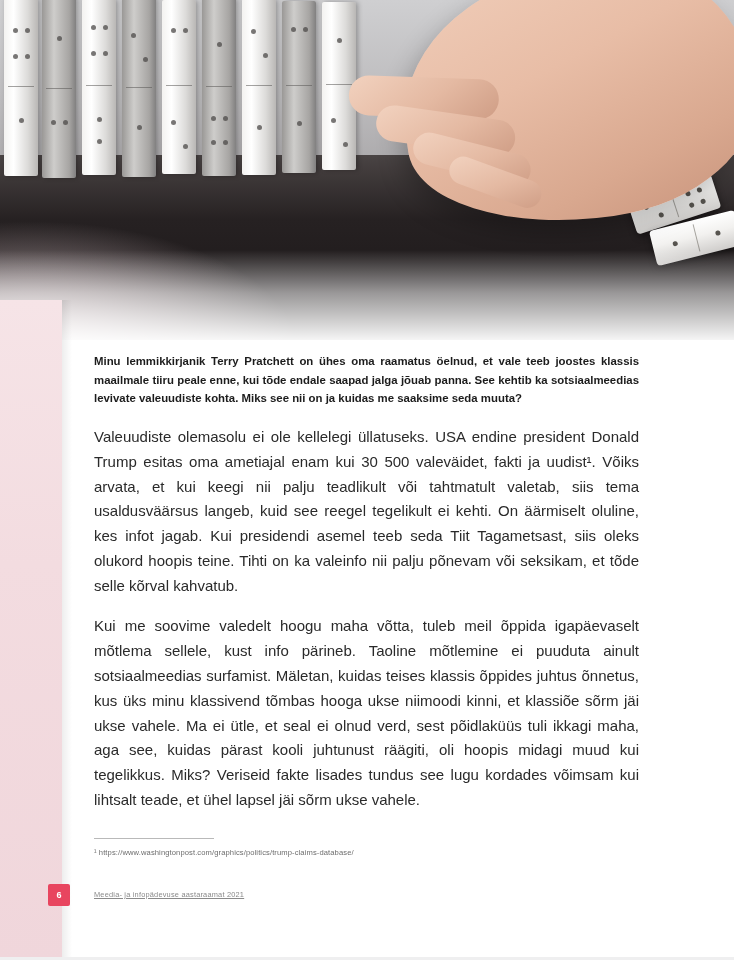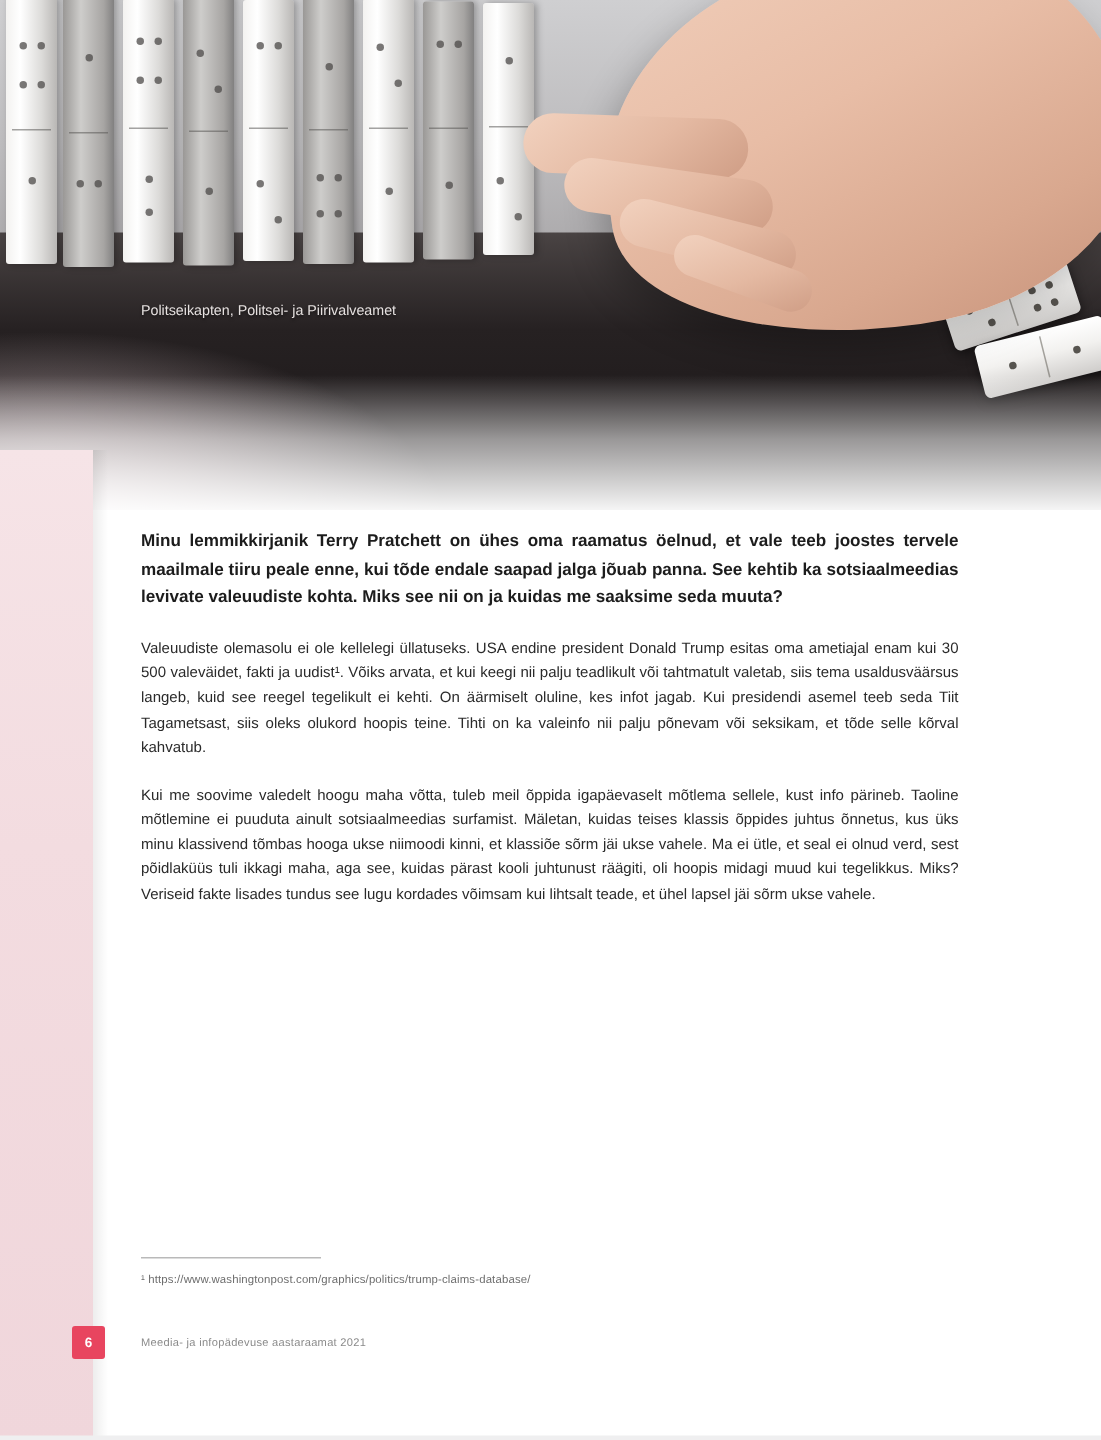--- a/index.html
+++ b/index.html
@@ -185,21 +185,21 @@
   }
   .lead {
     font-size: 11.4px;
     font-weight: bold;
     line-height: 1.63;
     color: #1c1c1c;
     text-align: justify;
     margin: 0 0 17px 0;
   }
   p.body {
-    font-size: 10px;
+    font-size: 15px;
     line-height: 1.66;
     color: #2a2a2a;
     text-align: justify;
     margin: 0 0 15px 0;
   }
 
   
   .footnote-rule {
     position: absolute;
     left: 94px;
@@ -240,20 +240,21 @@
     font-weight: bold;
     color: #ffffff;
   }
   .footer-text {
     position: absolute;
     left: 94px;
     top: 890px;
     font-size: 7.4px;
     color: #8a8a8a;
     letter-spacing: 0.2px;
+    text-decoration: underline;
   }
   
   .page-bottom-edge {
     position: absolute;
     left: 0;
     bottom: 0;
     width: 734px;
     height: 3px;
     background: #efeff0;
   }
@@ -361,29 +362,28 @@
     <div class="finger" style="left:-52px; top:86px;  width:150px; height:40px; transform:rotate(10deg);"></div>
     <div class="finger" style="left:-30px; top:124px; width:140px; height:36px; transform:rotate(16deg);"></div>
     <div class="finger" style="left:2px;   top:158px; width:120px; height:32px; transform:rotate(22deg);"></div>
     <div class="finger" style="left:34px;  top:186px; width:96px;  height:28px; transform:rotate(28deg);"></div>
   </div>
 
   <div class="hero-pinkwash"></div>
   <div class="hero-fade"></div>
 
   <div class="title-block">
-    <p class="author-role">Politseikapten, Politsei- ja Piirivalveamet</p>
   </div>
 </div>
 
 <div class="left-band"></div>
 <div class="left-band-shadow"></div>
 
 <div class="content">
-  <p class="lead">Minu lemmikkirjanik Terry Pratchett on ühes oma raamatus öelnud, et vale teeb joostes tervele maailmale tiiru peale enne, kui tõde endale saapad jalga jõuab panna. See kehtib ka sotsiaalmeedias levivate valeuudiste kohta. Miks see nii on ja kuidas me saaksime seda muuta?</p>
+  <p class="lead">Minu lemmikkirjanik Terry Pratchett on ühes oma raamatus öelnud, et vale teeb joostes klassis maailmale tiiru peale enne, kui tõde endale saapad jalga jõuab panna. See kehtib ka sotsiaalmeedias levivate valeuudiste kohta. Miks see nii on ja kuidas me saaksime seda muuta?</p>
   <p class="body">Valeuudiste olemasolu ei ole kellelegi üllatuseks. USA endine president Donald Trump esitas oma ametiajal enam kui 30 500 valeväidet, fakti ja uudist¹. Võiks arvata, et kui keegi nii palju teadlikult või tahtmatult valetab, siis tema usaldusväärsus langeb, kuid see reegel tegelikult ei kehti. On äärmiselt oluline, kes infot jagab. Kui presidendi asemel teeb seda Tiit Tagametsast, siis oleks olukord hoopis teine. Tihti on ka valeinfo nii palju põnevam või seksikam, et tõde selle kõrval kahvatub.</p>
   <p class="body">Kui me soovime valedelt hoogu maha võtta, tuleb meil õppida igapäevaselt mõtlema sellele, kust info pärineb. Taoline mõtlemine ei puuduta ainult sotsiaalmeedias surfamist. Mäletan, kuidas teises klassis õppides juhtus õnnetus, kus üks minu klassivend tõmbas hooga ukse niimoodi kinni, et klassiõe sõrm jäi ukse vahele. Ma ei ütle, et seal ei olnud verd, sest põidlaküüs tuli ikkagi maha, aga see, kuidas pärast kooli juhtunust räägiti, oli hoopis midagi muud kui tegelikkus. Miks? Veriseid fakte lisades tundus see lugu kordades võimsam kui lihtsalt teade, et ühel lapsel jäi sõrm ukse vahele.</p>
 </div>
 
 <div class="footnote-rule"></div>
 <div class="footnote">¹ https://www.washingtonpost.com/graphics/politics/trump-claims-database/</div>
 
 <div class="page-num-box"></div>
 <div class="page-num">6</div>
 <div class="footer-text">Meedia- ja infopädevuse aastaraamat 2021</div>

